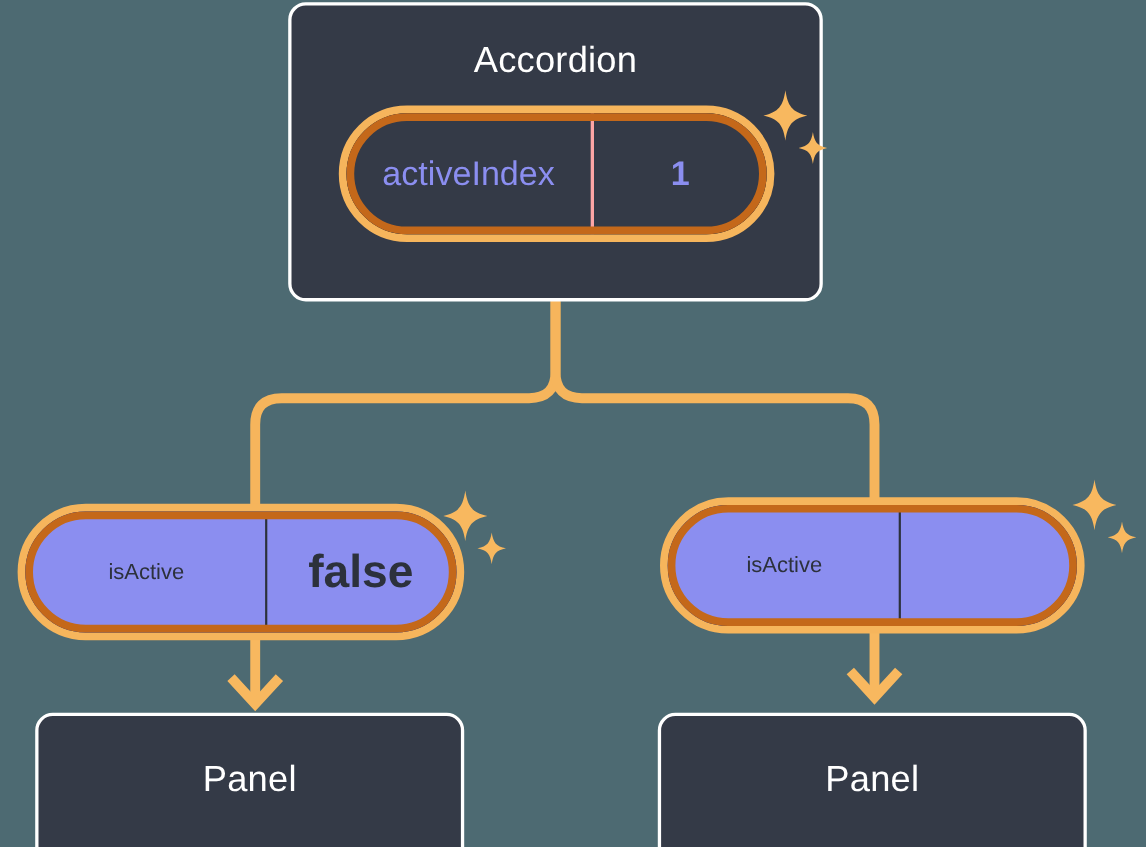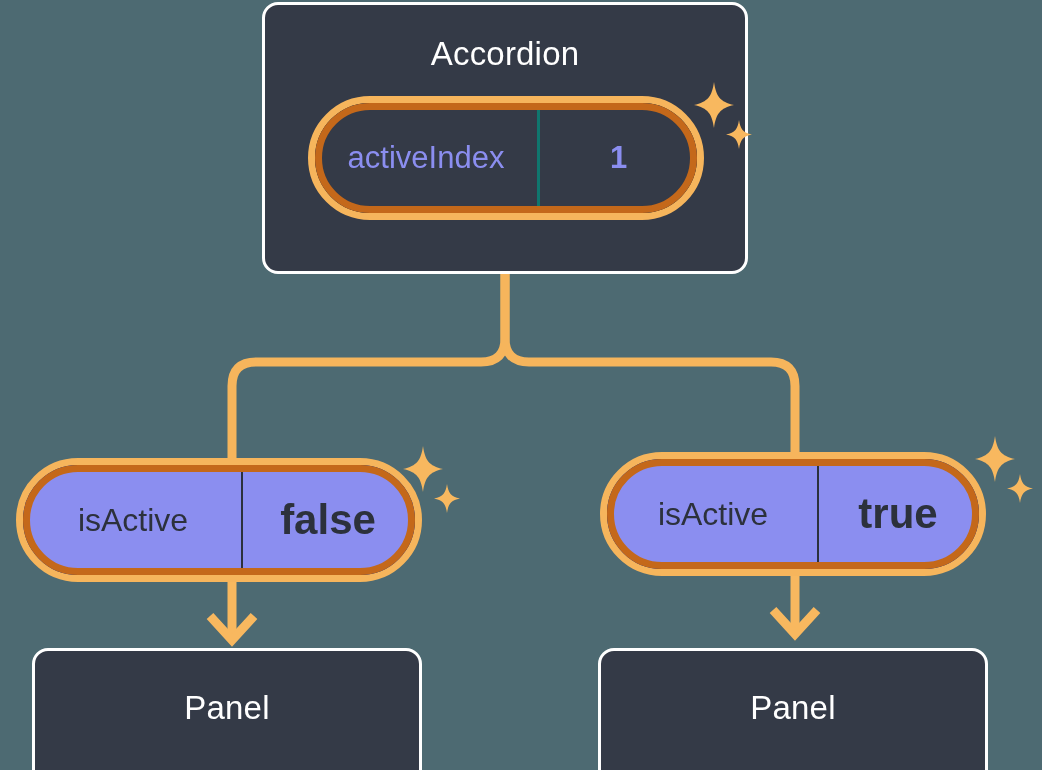--- a/index.html
+++ b/index.html
@@ -113,42 +113,42 @@
     width: 396px;
     height: 124px;
     background: #343a47;
   }
   #pill-active-index .pill-inner { background: #343a47; }
   #pill-active-index .pill-key {
     width: 222px;
     color: #8b8ef0;
     font-size: 31px;
     font-weight: 400;
-    border-right: 3px solid #0f766e;
+    border-right: 3px solid #fca5a5;
   }
   #pill-active-index .pill-val {
     flex: 1 1 auto;
     color: #8b8ef0;
     font-size: 31px;
     font-weight: 700;
   }
 
   
   .pill-filled {
     height: 124px;
     background: #8b8ef0;
   }
   .pill-filled .pill-inner {
     background: #8b8ef0;
     border: 2px solid #343a47;
     border-radius: 999px;
   }
   .pill-filled .pill-key {
     color: #2c313c;
-    font-size: 32px;
+    font-size: 20px;
     font-weight: 400;
     border-right: 2px solid #2c313c;
   }
   .pill-filled .pill-val {
     flex: 1 1 auto;
     color: #2c313c;
     font-size: 42px;
     font-weight: 700;
   }
 
@@ -225,21 +225,20 @@
     </div>
   </div>
 
   <div id="panel-box-left" class="node-box panel-box">
     <div class="node-title">Panel</div>
   </div>
 
   <div id="pill-is-active-right" class="pill pill-filled">
     <div class="pill-inner">
       <div class="pill-key">isActive</div>
-      <div class="pill-val">true</div>
     </div>
   </div>
 
   <div id="panel-box-right" class="node-box panel-box">
     <div class="node-title">Panel</div>
   </div>
 
   <svg id="sparkle-top" class="sparkle-group" width="70" height="80" viewBox="0 0 70 80">
     <path fill="#f8b85f" d="M 26 2 C 28 16 32 22 46 25 C 32 28 28 34 26 48 C 24 34 20 28 6 25 C 20 22 24 16 26 2 Z"></path>
     <path fill="#f8b85f" d="M 51 40 C 52.4 49 54.8 52.6 64 54.5 C 54.8 56.4 52.4 60 51 69 C 49.6 60 47.2 56.4 38 54.5 C 47.2 52.6 49.6 49 51 40 Z"></path>

